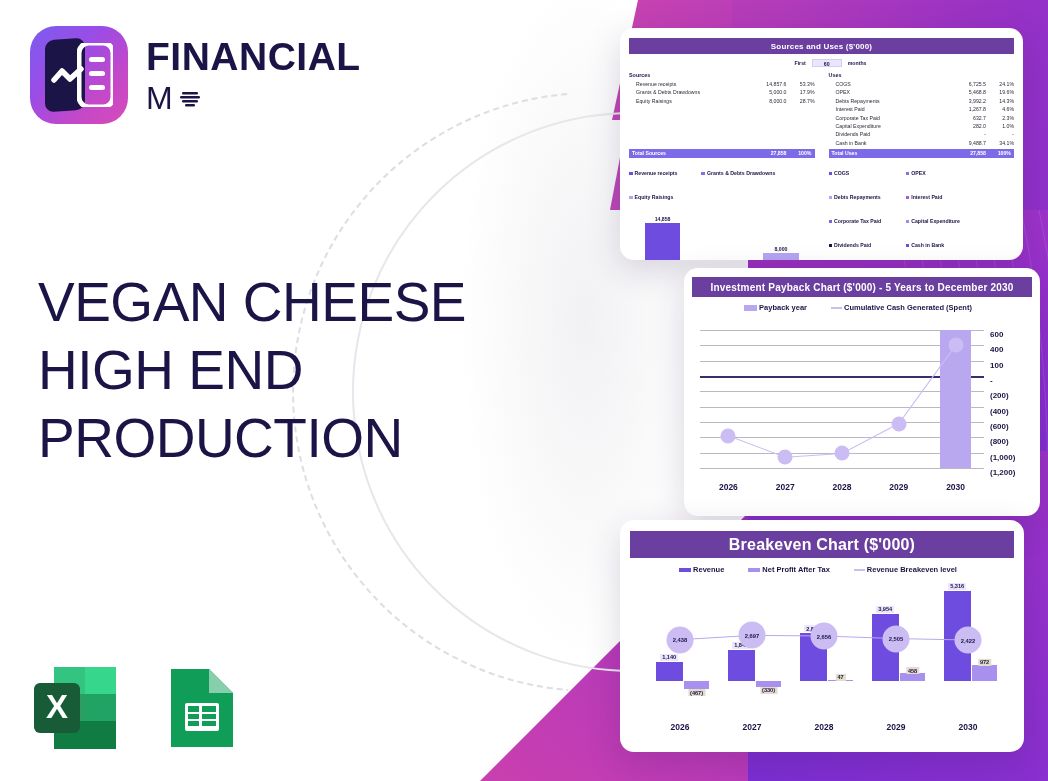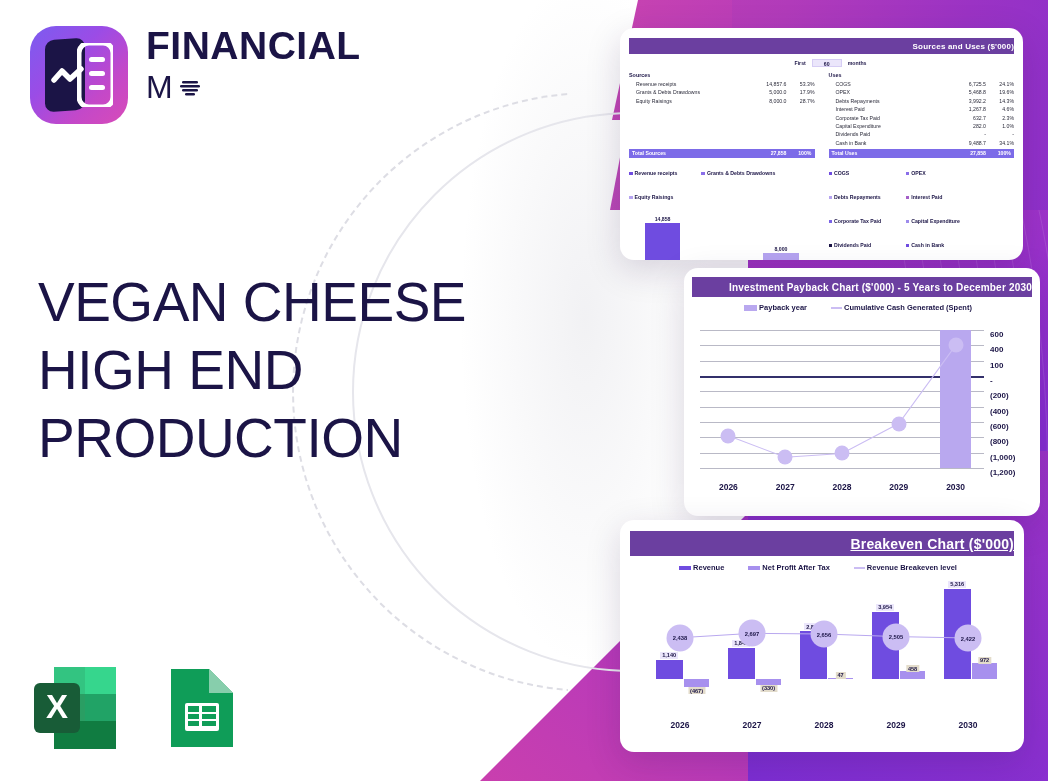--- a/index.html
+++ b/index.html
@@ -46,21 +46,21 @@
     position: absolute; left: 292px; top: 92px; width: 600px; height: 600px;
     border: 2px dashed #dddde4; border-radius: 50%;
     clip-path: polygon(0 0, 46% 0, 46% 100%, 0 100%);
   }
   .bg-soft-glow {
     position: absolute; left: 455px; top: -40px; width: 260px; height: 720px;
     background: radial-gradient(ellipse at 50% 50%, rgba(170,170,185,0.16) 0%, rgba(255,255,255,0) 68%);
   }
 
   
-  .logo-wrap { position: absolute; left: 30px; top: 26px; display: flex; gap: 18px; }
+  .logo-wrap { position: absolute; left: 30px; top: 26px; display: flex; align-items: center; gap: 18px; }
   .logo-mark {
     width: 98px; height: 98px; border-radius: 26px;
     background: linear-gradient(135deg, #7b5cf0 0%, #9b4ce6 38%, #c348c9 70%, #d84bb8 100%);
     position: relative; flex: none;
   }
   .logo-doc {
     position: absolute; left: 15px; top: 13px; width: 40px; height: 72px;
     background: #1b1446; border-radius: 9px;
     transform: skewY(-4deg);
   }
@@ -92,26 +92,26 @@
   .card {
     position: absolute; background: #ffffff; border-radius: 14px;
     box-shadow: 0 10px 34px rgba(40,20,70,0.17);
     overflow: hidden;
   }
   #card-sources { left: 620px; top: 28px; width: 403px; height: 232px; padding: 10px 9px 6px 9px; }
   #card-payback { left: 684px; top: 268px; width: 356px; height: 248px; padding: 9px 8px 6px 8px; }
   #card-breakeven { left: 620px; top: 520px; width: 404px; height: 232px; padding: 11px 10px 6px 10px; }
 
   .sheet-title {
-    background: #6b3fa0; color: #fff; text-align: right;
+    background: #6b3fa0; color: #fff; text-align: center;
     font-weight: bold; letter-spacing: .2px;
   }
   #card-sources .sheet-title { font-size: 8px; padding: 4px 0 3px; }
   #card-payback .sheet-title { font-size: 10px; padding: 5px 0 4px; }
-  #card-breakeven .sheet-title { font-size: 14px; padding: 5px 0 4px; text-decoration: underline; }
+  #card-breakeven .sheet-title { font-size: 16px; padding: 5px 0 4px; }
 
   
   .su-period { display: flex; justify-content: center; align-items: center; gap: 6px; margin: 5px 0 5px 18px; font-size: 5.2px; font-weight: bold; color: #1b1446; }
   .su-period .pbox { background: #ebe6fb; border: 0.5px solid #d6cdf4; width: 30px; height: 8px; text-align: center; line-height: 8px; font-size: 5.2px; color:#1b1446; }
   .su-cols { display: flex; gap: 14px; }
   .su-col { flex: 1; }
   .su-hdr { font-size: 5.4px; font-weight: bold; color: #1b1446; margin-bottom: 2px; }
   .su-row { display: flex; font-size: 5.2px; color: #2b2b3a; line-height: 8.4px; }
   .su-row .lbl { flex: 1; padding-left: 7px; }
   .su-row .v1 { width: 40px; text-align: right; }

